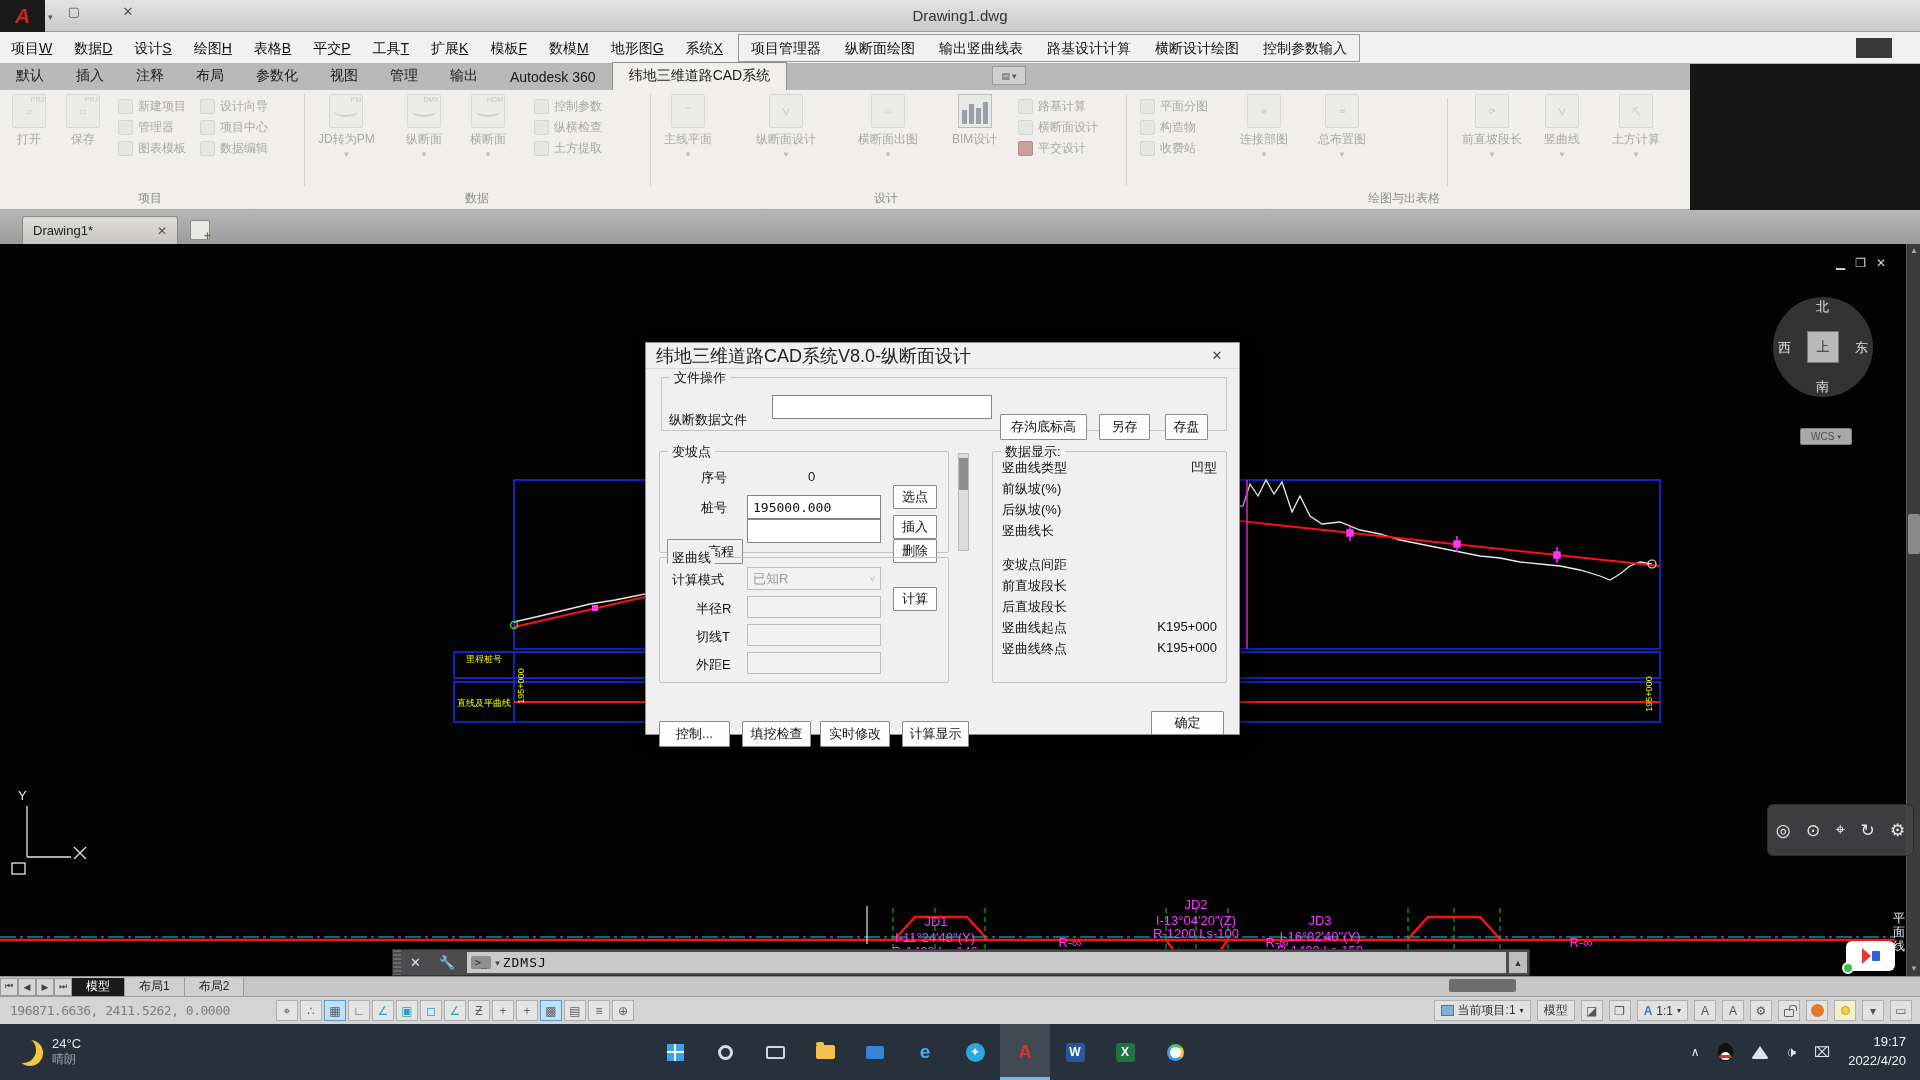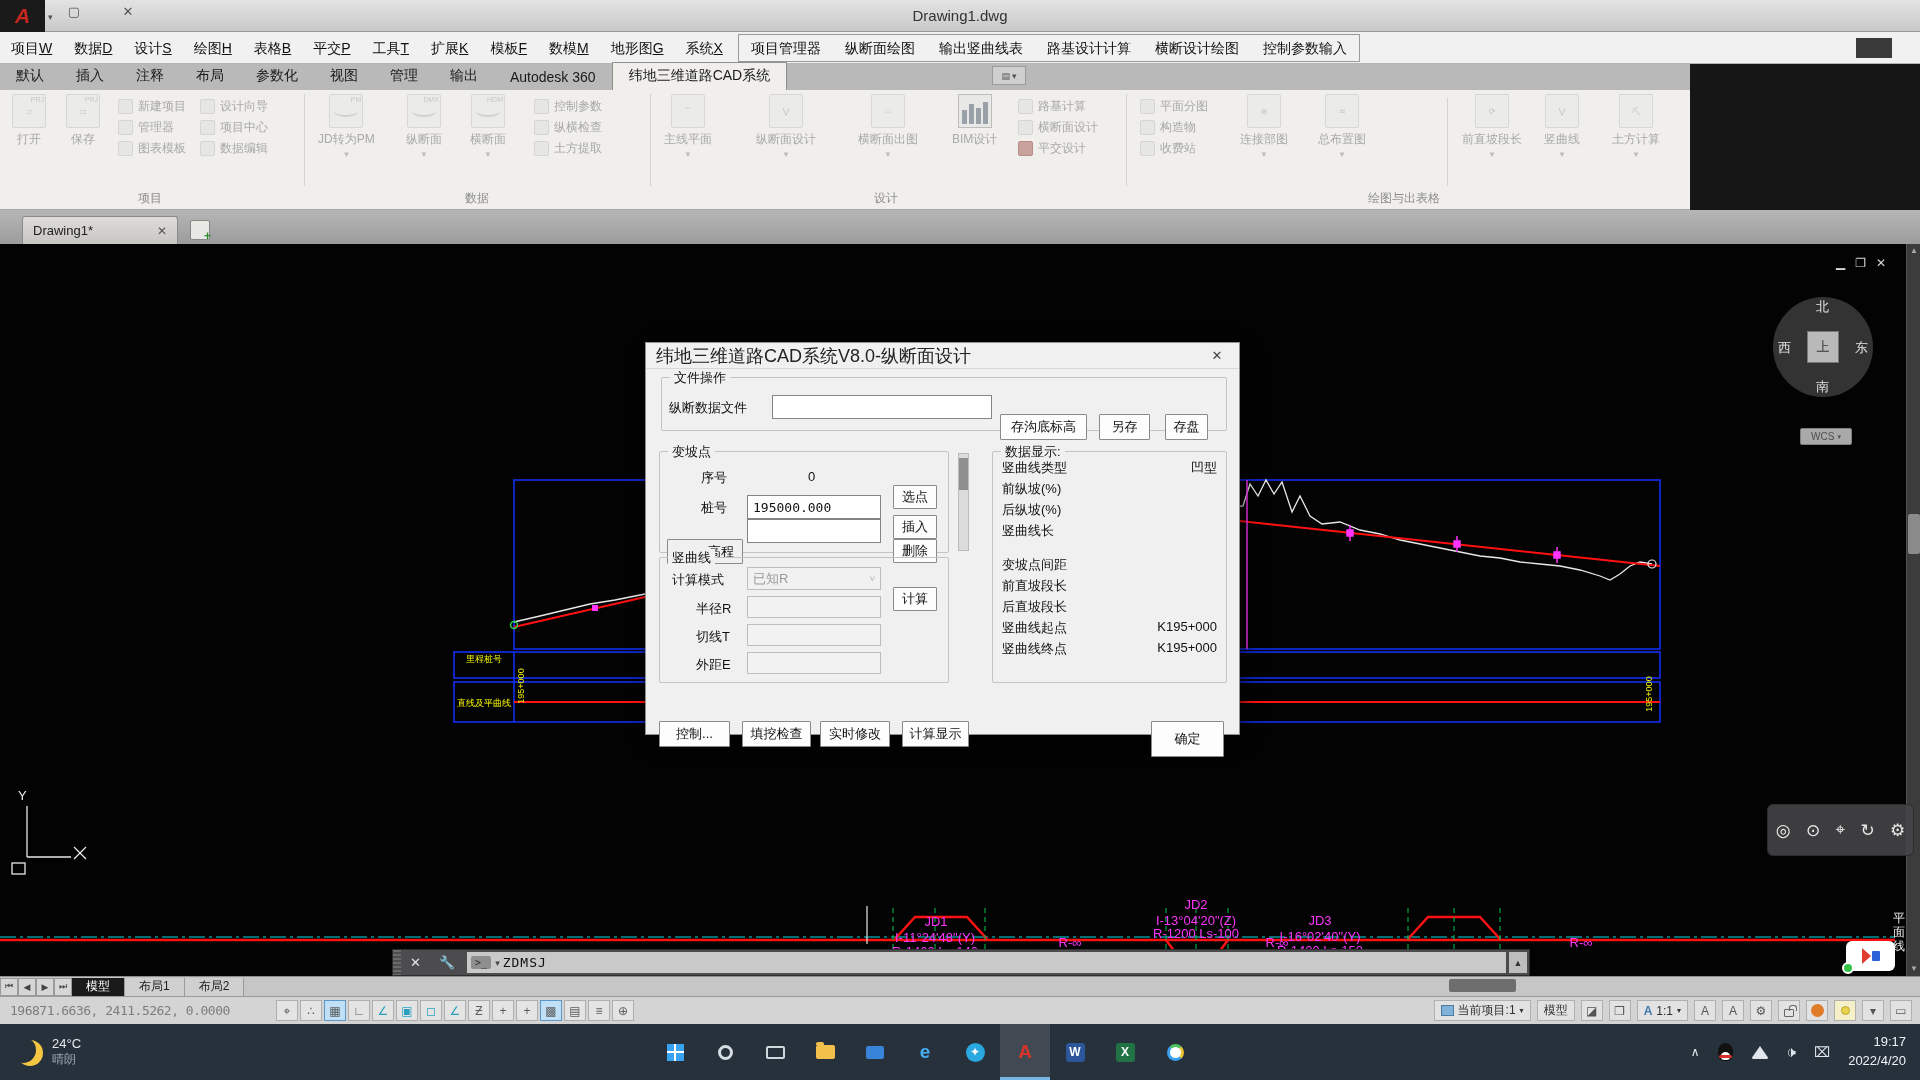--- a/index.html
+++ b/index.html
@@ -529,21 +529,21 @@
   </div>
 </div>
 
 <div class="abs dialog">
   <div class="dlg-title">纬地三维道路CAD系统V8.0-纵断面设计</div>
   <div class="dlg-close">✕</div>
 
   <div class="grp" style="left:15px;top:34px;width:566px;height:54px">
     <span class="grp-label">文件操作</span>
   </div>
-  <div class="dlbl" style="left:23px;top:56px">纵断数据文件</div>
+  <div class="dlbl" style="left:23px;top:68px">纵断数据文件</div>
   <div class="dinput" style="left:126px;top:52px;width:220px;height:24px"></div>
   <div class="dbtn" style="left:354px;top:51px;width:87px;height:26px">存沟底标高</div>
   <div class="dbtn" style="left:453px;top:51px;width:51px;height:26px">另存</div>
   <div class="dbtn" style="left:519px;top:51px;width:43px;height:26px">存盘</div>
 
   <div class="grp" style="left:13px;top:108px;width:290px;height:102px">
     <span class="grp-label">变坡点</span>
   </div>
   <div class="dlbl" style="left:55px;top:126px">序号</div>
   <div class="dlbl" style="left:162px;top:126px">0</div>
@@ -623,21 +623,21 @@
       <div class="dd-row">
         <span>竖曲线终点</span>
         <span class="dd-val">K195+000</span>
       </div>
     </div>
 
   <div class="dbtn" style="left:13px;top:358px;width:71px;height:26px">控制...</div>
   <div class="dbtn" style="left:96px;top:358px;width:69px;height:26px">填挖检查</div>
   <div class="dbtn" style="left:174px;top:358px;width:70px;height:26px">实时修改</div>
   <div class="dbtn" style="left:256px;top:358px;width:67px;height:26px">计算显示</div>
-  <div class="dbtn" style="left:505px;top:358px;width:73px;height:36px">确定</div>
+  <div class="dbtn" style="left:505px;top:348px;width:73px;height:24px">确定</div>
 </div>
 
 <div class="abs layoutbar">
   <div class="lt-arrows">
     <div class="lt-arrow">⏮</div>
     <div class="lt-arrow">◀</div>
     <div class="lt-arrow">▶</div>
     <div class="lt-arrow">⏭</div>
   </div>
   <div style="display:flex">

